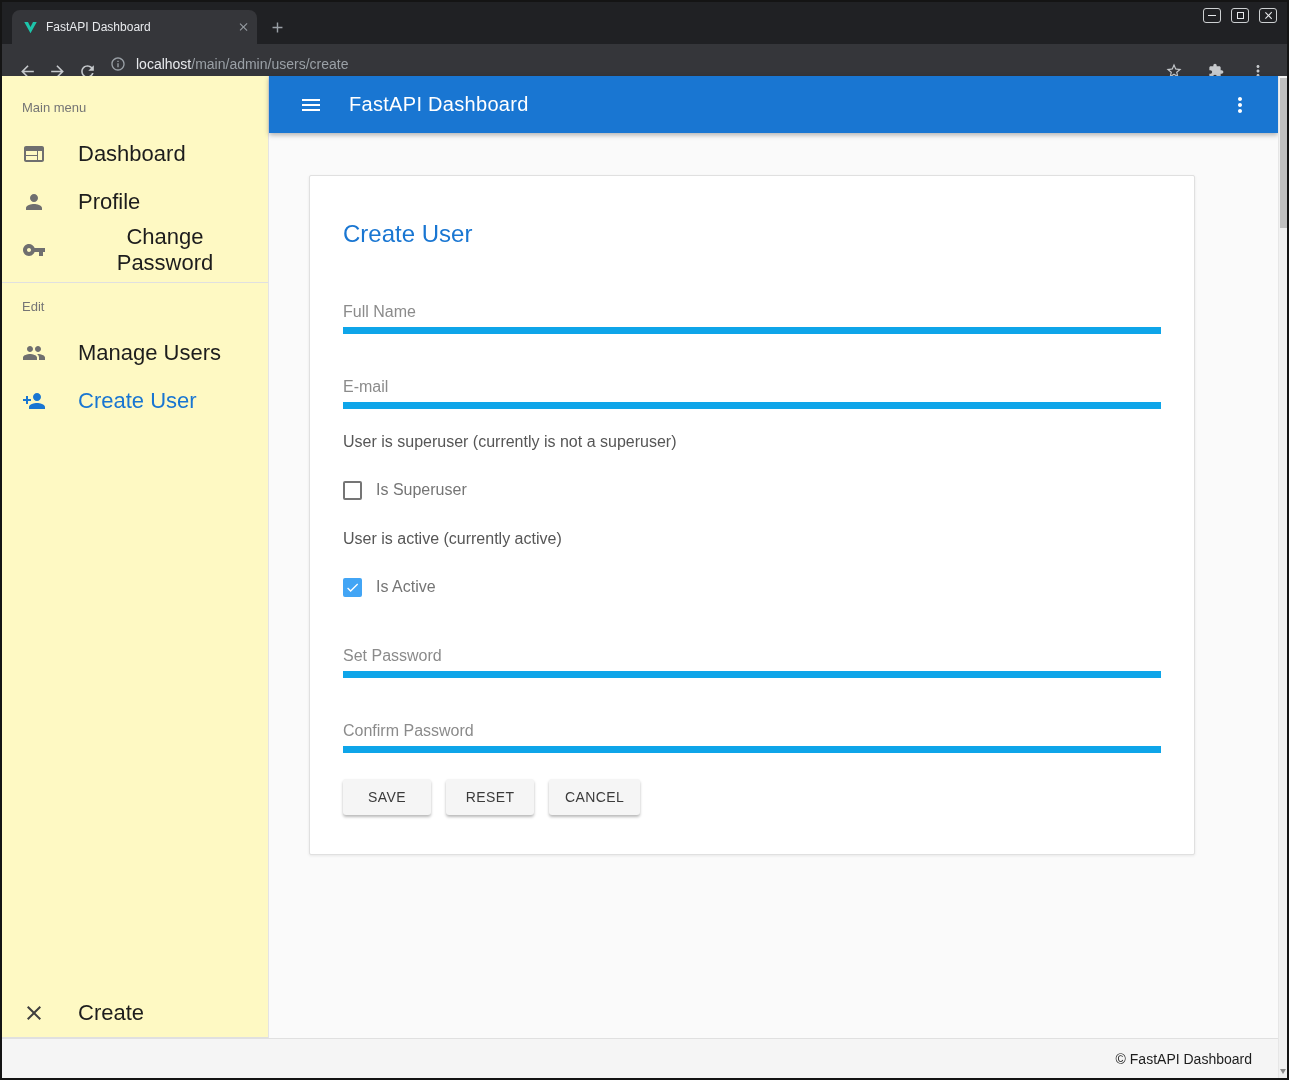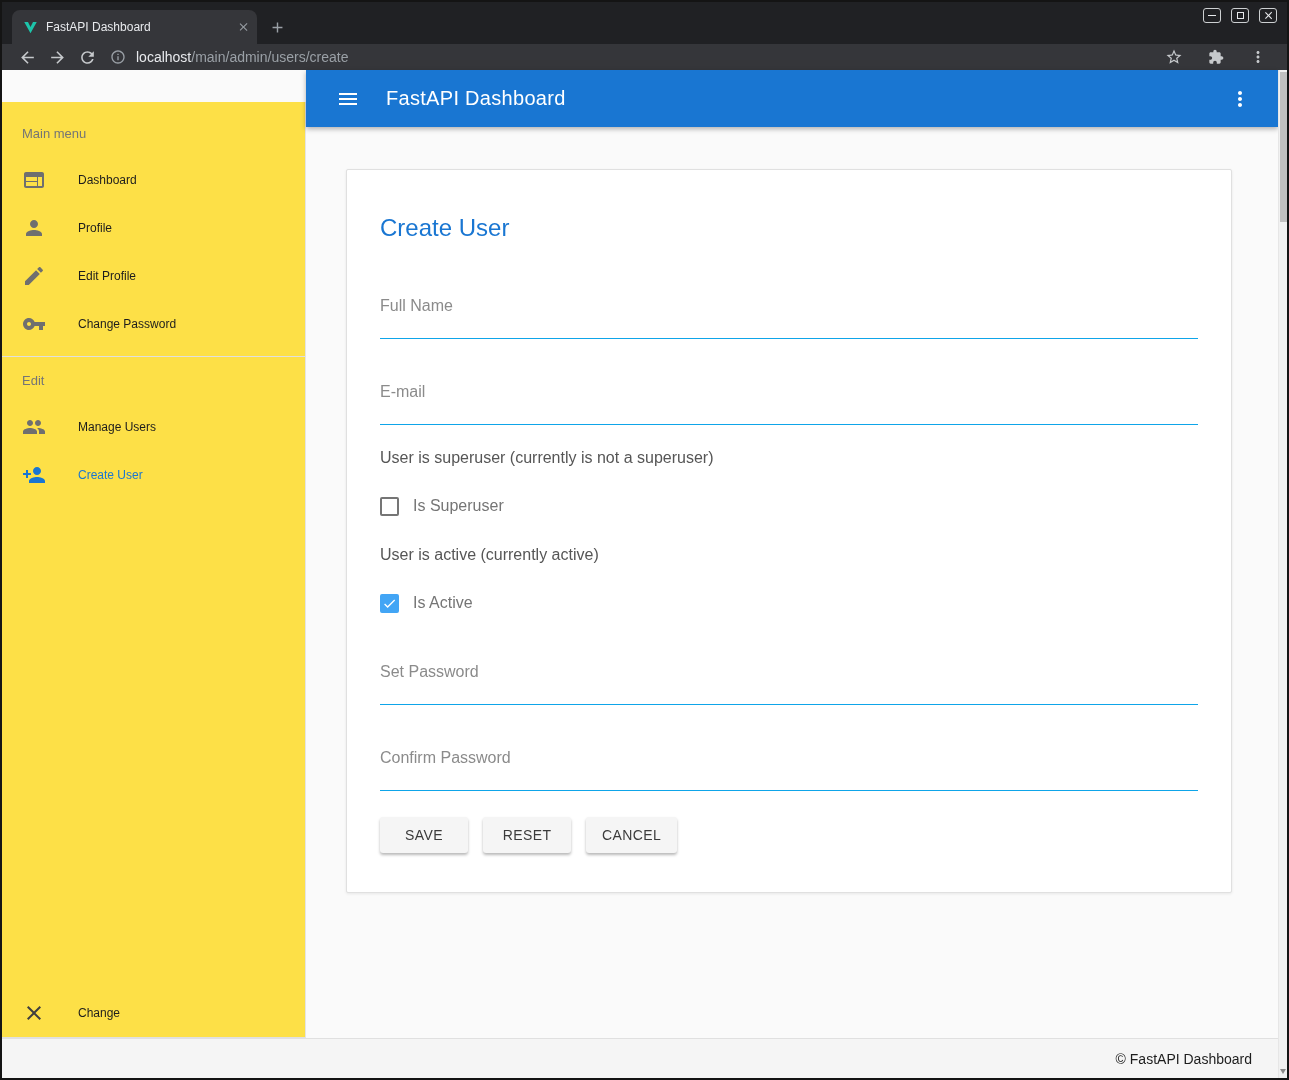--- a/index.html
+++ b/index.html
@@ -20,63 +20,63 @@
   .new-tab svg { width:17px; height:17px; fill:currentColor; display:block; }
   .window-controls { position:absolute; top:6px; right:10px; display:flex; gap:10px; }
   .win-btn { width:18px; height:15px; border:1px solid #cdd0d2; border-radius:3px;
              display:flex; align-items:center; justify-content:center; }
   .glyph-min { width:8px; height:1.5px; background:#e8eaed; }
   .glyph-max { width:7px; height:7px; border:1.3px solid #e8eaed; }
   .glyph-x { position:relative; width:9px; height:9px; }
   .glyph-x::before,.glyph-x::after { content:""; position:absolute; left:4px; top:0; width:1.4px; height:9px; background:#e8eaed; }
   .glyph-x::before { transform:rotate(45deg); } .glyph-x::after { transform:rotate(-45deg); }
 
-  .toolbar { height:26px; background:var(--toolbar,#35363a); display:flex; align-items:center; padding:0 10px; flex:none; }
+  .toolbar { height:32px; background:var(--toolbar,#35363a); display:flex; align-items:flex-start; padding:12px 10px; flex:none; }
   .tool-btn { width:30px; height:30px; border-radius:50%; display:flex; align-items:center; justify-content:center; color:#c6c9cc; }
   .tool-btn svg { width:19px; height:19px; fill:currentColor; }
   .url-zone { flex:1; display:flex; align-items:center; gap:10px; margin-left:8px; min-width:0; }
   .url-zone .info-wrap svg { width:16px; height:16px; fill:#9aa0a6; display:block; }
   .url-text { font-size:14px; white-space:nowrap; }
   .url-host { color:#e8eaed; }
   .url-path { color:#9aa0a6; }
   .right-tools { display:flex; align-items:center; gap:12px; padding-right:4px; }
   .right-tools .tool-btn svg { width:18px; height:18px; }
   .right-tools .small svg { width:16px; height:16px; }
 
   
   .page { flex:1; display:flex; flex-direction:column; background:var(--content-bg,#fafafa); position:relative; padding-right:9px; min-height:0; }
   .body { flex:1; display:flex; min-height:0; }
 
   
-  .sidebar { width:304px; background:#fde047; border-right:1px solid #e4e4e4; display:flex; flex-direction:column; flex:none;margin-top:32px; }
+  .sidebar { width:267px; background:#fef9c3; border-right:1px solid #e4e4e4; display:flex; flex-direction:column; flex:none; }
   .caption { padding:24px 20px 14px; font-size:13px; line-height:16px; color:#757575; }
   .caption.admin { padding-top:16px; }
   .nav-item { height:48px; display:flex; align-items:center; padding:0 16px 0 20px; gap:32px; cursor:pointer; }
   .nav-icon { width:24px; height:24px; color:#6f6f6f; flex:none; }
   .nav-icon svg { width:24px; height:24px; fill:currentColor; display:block; }
   .nav-icon.dark { color:#3f3f3f; }
-  .nav-label { font-size:12px; color:#1d1d1d;text-align:center; }
+  .nav-label { font-size:22px; color:#1d1d1d;text-align:center; }
   .nav-item.active .nav-icon, .nav-item.active .nav-label { color:var(--primary,#1976d2); }
   .divider { height:1px; background:#e0e0e0; flex:none; }
   .divider.after-main { margin-top:8px; }
   .sidebar-bottom { margin-top:auto; }
 
   
   .main { flex:1; display:flex; flex-direction:column; min-width:0; background:var(--content-bg,#fafafa); }
   .appbar { height:57px; background:var(--primary,#1976d2); display:flex; align-items:center;
             padding:0 20px 0 24px; color:#fff; box-shadow:0 2px 5px rgba(0,0,0,.3); position:relative; z-index:2; flex:none; }
   .appbar-btn { width:36px; height:36px; display:flex; align-items:center; justify-content:center; color:#fff; }
   .appbar-btn svg { width:24px; height:24px; fill:currentColor; }
   .appbar-title { margin-left:20px; font-size:20px; font-weight:500; letter-spacing:.3px; flex:1; }
 
   .content { flex:1; overflow:hidden; }
   .card { width:886px; margin:42px 0 0 40px; background:#fff; border:1px solid #e0e0e0; border-radius:2px;
           padding:44px 33px 39px; box-shadow:0 1px 3px rgba(0,0,0,.08); }
   .form-title { color:var(--primary,#1976d2); font-size:24px; font-weight:400; line-height:28px; margin-bottom:54px; }
-  .text-field { border-bottom:1px solid #0ea5e9; padding-bottom:23px; }
+  .text-field { border-bottom:7px solid #0ea5e9; padding-bottom:6px; }
   .field-label { font-size:16px; line-height:19px; color:#8b8b8b; }
   .mb43 { margin-bottom:43px; } .mb26 { margin-bottom:26px; } .mb23 { margin-bottom:23px; }
   .hint { font-size:16px; line-height:19px; color:#565656; margin-bottom:28px; }
   .checkbox-row { display:flex; align-items:center; gap:14px; height:22px; cursor:pointer; }
   .checkbox-row.mbA { margin-bottom:28px; } .checkbox-row.mbB { margin-bottom:48px; }
   .checkbox { width:19px; height:19px; border:2px solid #757575; border-radius:2px;
               display:flex; align-items:center; justify-content:center; flex:none; }
   .checkbox svg { display:none; width:15px; height:15px; fill:#fff; }
   .checkbox.checked { background:var(--checkbox-checked,#42a5f5); border-color:var(--checkbox-checked,#42a5f5); }
   .checkbox.checked svg { display:block; }
@@ -190,28 +190,20 @@
           <span class="nav-icon">
             <svg viewBox="0 0 24 24">
                 <path d="M12 12c2.21 0 4-1.79 4-4s-1.79-4-4-4-4 1.79-4 4 1.79 4 4 4zm0 2c-2.67 0-8 1.34-8 4v2h16v-2c0-2.66-5.33-4-8-4z"></path>
               </svg>
           </span>
           <span class="nav-label">Profile</span>
         </div>
         <div class="nav-item">
           <span class="nav-icon">
             <svg viewBox="0 0 24 24">
-                <path d="M3 17.25V21h3.75L17.81 9.94l-3.75-3.75L3 17.25zM20.71 7.04c.39-.39.39-1.02 0-1.41l-2.34-2.34c-.39-.39-1.02-.39-1.41 0l-1.83 1.83 3.75 3.75 1.83-1.83z"></path>
-              </svg>
-          </span>
-          <span class="nav-label">Edit Profile</span>
-        </div>
-        <div class="nav-item">
-          <span class="nav-icon">
-            <svg viewBox="0 0 24 24">
                 <path d="M12.65 10C11.83 7.67 9.61 6 7 6c-3.31 0-6 2.69-6 6s2.69 6 6 6c2.61 0 4.83-1.67 5.65-4H17v4h4v-4h2v-4H12.65zM7 14c-1.1 0-2-.9-2-2s.9-2 2-2 2 .9 2 2-.9 2-2 2z"></path>
               </svg>
           </span>
           <span class="nav-label">Change Password</span>
         </div>
 
         <div class="divider after-main"></div>
         <div class="caption admin">Edit</div>
 
         <div class="nav-item">
@@ -231,21 +223,21 @@
           <span class="nav-label">Create User</span>
         </div>
 
         <div class="sidebar-bottom">
           <div class="nav-item">
             <span class="nav-icon dark">
               <svg viewBox="0 0 24 24">
                   <path d="M19 6.41L17.59 5 12 10.59 6.41 5 5 6.41 10.59 12 5 17.59 6.41 19 12 13.41 17.59 19 19 17.59 13.41 12z"></path>
                 </svg>
             </span>
-            <span class="nav-label">Change</span>
+            <span class="nav-label">Create</span>
           </div>
           <div class="divider"></div>
         </div>
       </aside>
 
       <div class="main">
         <header class="appbar">
           <span class="appbar-btn">
             <svg viewBox="0 0 24 24">
                 <path d="M3 18h18v-2H3v2zm0-5h18v-2H3v2zm0-5h18V6H3v2z"></path>

